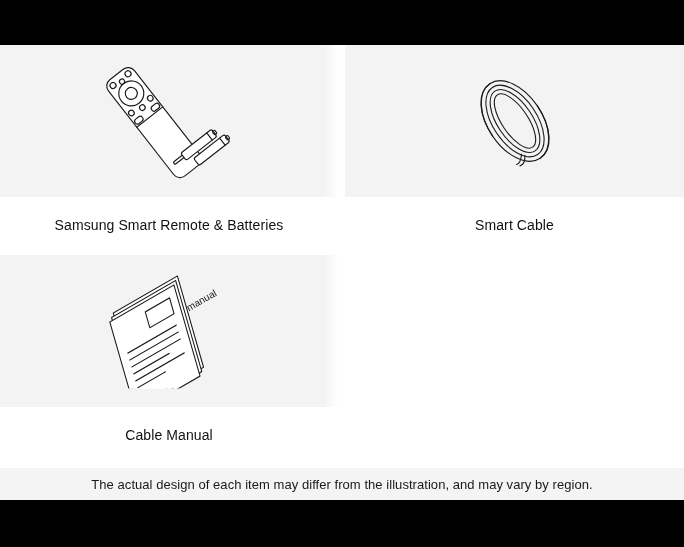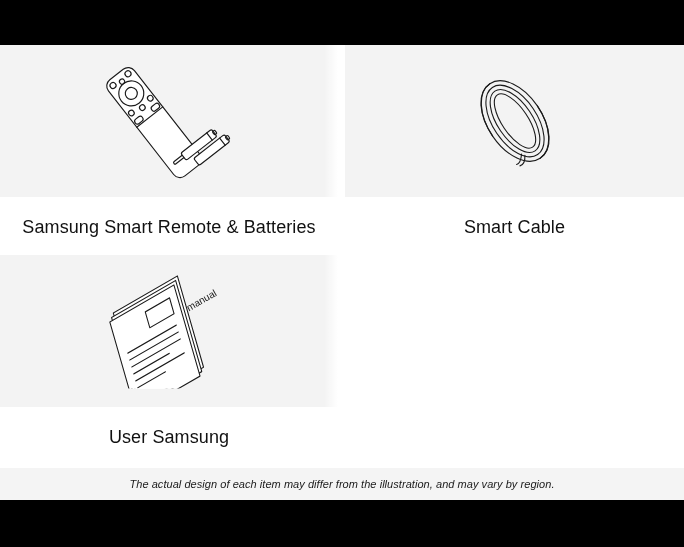--- a/index.html
+++ b/index.html
@@ -73,46 +73,45 @@
   }
   .thumb svg {
     position: absolute;
     left: 50%;
     top: 50%;
     transform: translate(-50%, -50%);
     display: block;
   }
   .caption {
     text-align: center;
-    font-size: 18px;
+    font-size: 14px;
     letter-spacing: 0.1px;
     color: #111111;
     padding-top: 20px;
     font-family: "Liberation Sans", sans-serif;
     white-space: nowrap;
   }
   
   .disclaimer {
     position: absolute;
     left: 0;
     top: 423px;
     width: 684px;
     height: 32px;
     background: #f4f4f4;
     display: flex;
     align-items: center;
     justify-content: center;
   }
   .disclaimer-text {
-    font-size: 11px;
+    font-size: 13px;
     color: #1a1a1a;
     letter-spacing: 0.05px;
     font-family: "Liberation Sans", sans-serif;
     white-space: nowrap;
-    font-style: italic;
   }
 </style>
 </head>
 <body>
 
 <div class="screen">
 
   <div class="bar-top"></div>
 
   <div class="stage">
@@ -201,21 +200,21 @@
                 <line x1="47" y1="70" x2="103" y2="70"></line>
                 <line x1="47" y1="77" x2="88" y2="77"></line>
                 <line x1="47" y1="84" x2="103" y2="84"></line>
                 <line x1="47" y1="91" x2="79" y2="91"></line>
               </g>
 
               <text x="100" y="38" transform="rotate(-30 100 38)" fill="#1a1a1a" stroke="none" font-family="Liberation Sans, sans-serif" font-size="10">manual</text>
             </g>
           </svg>
         </div>
-        <div class="caption">User Samsung</div>
+        <div class="caption">Cable Manual</div>
       </div>
 
     </div>
 
     <div class="disclaimer">
       <span class="disclaimer-text">The actual design of each item may differ from the illustration, and may vary by region.</span>
     </div>
 
   </div>
 

